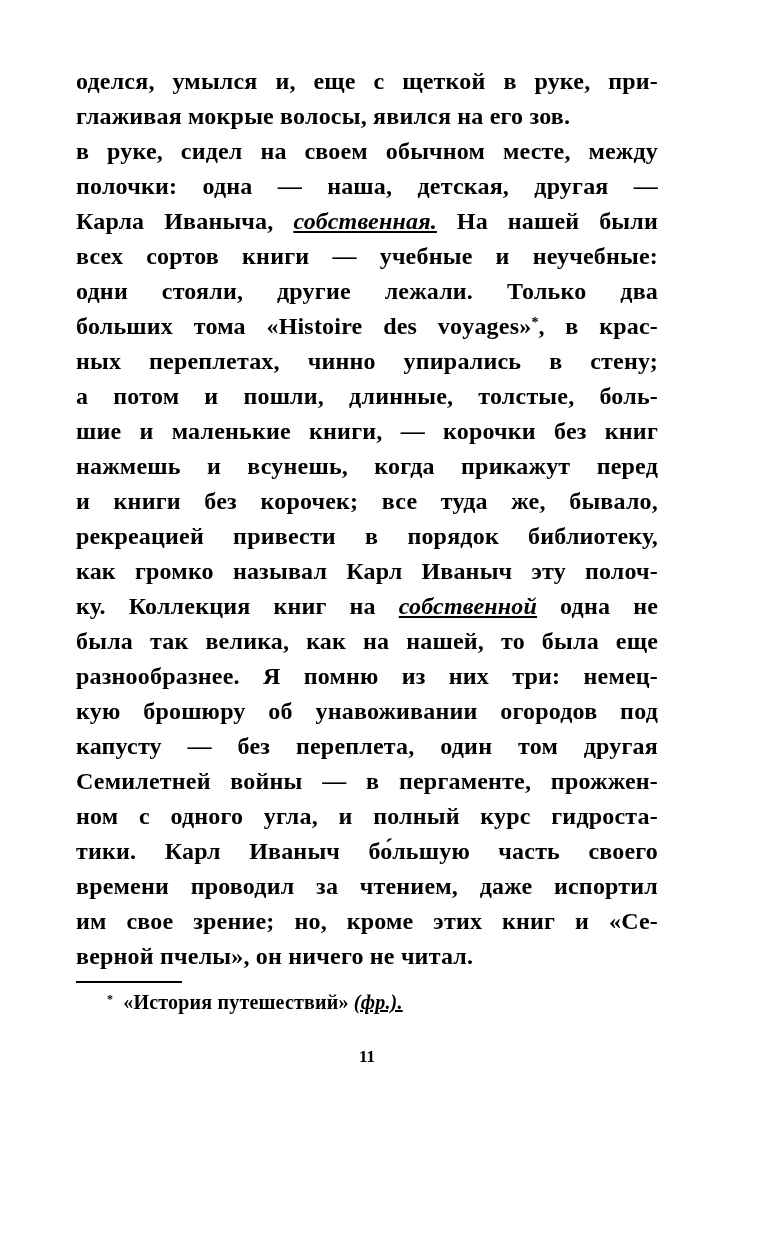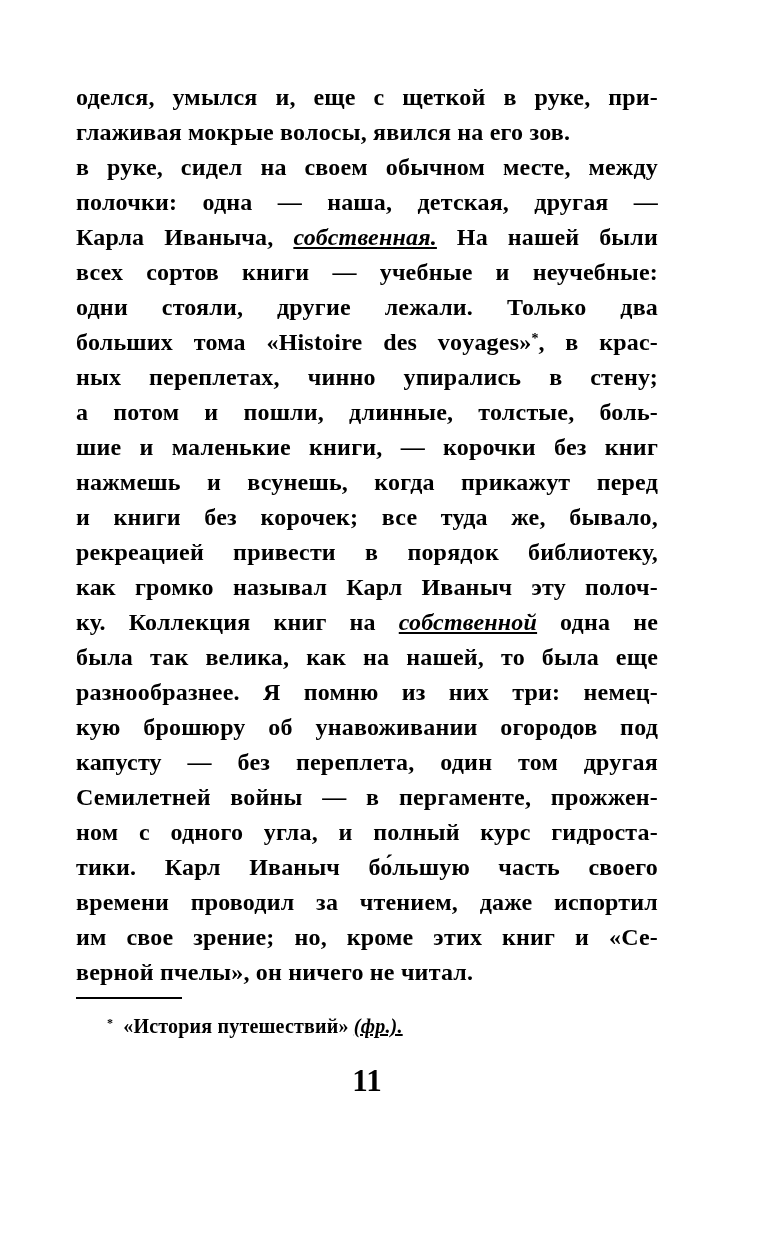--- a/index.html
+++ b/index.html
@@ -13,21 +13,21 @@
     height: 1240px;
     background: #ffffff;
     color: #000000;
     font-family: "Liberation Serif", "DejaVu Serif", serif;
     font-weight: 700;
     overflow: hidden;
   }
   .text-block {
     position: absolute;
     left: 76px;
-    top: 80px;
+    top: 64px;
     width: 582px;
   }
   .body-text {
     font-size: 24px;
     line-height: 35px;
     letter-spacing: 0.2px;
   }
   .line {
     text-align: justify;
     text-align-last: justify;
@@ -49,36 +49,36 @@
     vertical-align: 7px;
     letter-spacing: 0;
   }
   .footnote-rule {
     width: 106px;
     height: 0;
     border-top: 2px solid #000000;
     margin-top: 7px;
   }
   .footnote {
-    margin-top: 14px;
+    margin-top: 6px;
     padding-left: 31px;
     font-size: 20px;
     line-height: 26px;
     letter-spacing: 0.2px;
   }
   .footnote sup.fn-marker {
     font-size: 12px;
     line-height: 0;
     vertical-align: 6px;
     margin-right: 10px;
   }
   .page-number {
     margin-top: 28px;
     text-align: center;
-    font-size: 31px;
+    font-size: 17px;
     line-height: 28px;
   }
 </style>
 </head>
 <body>
 
 <div class="page">
   <div class="text-block">
     <div class="body-text">
         <div class="line"><span>оделся, умылся и, еще с щеткой в руке, при-</span></div>

